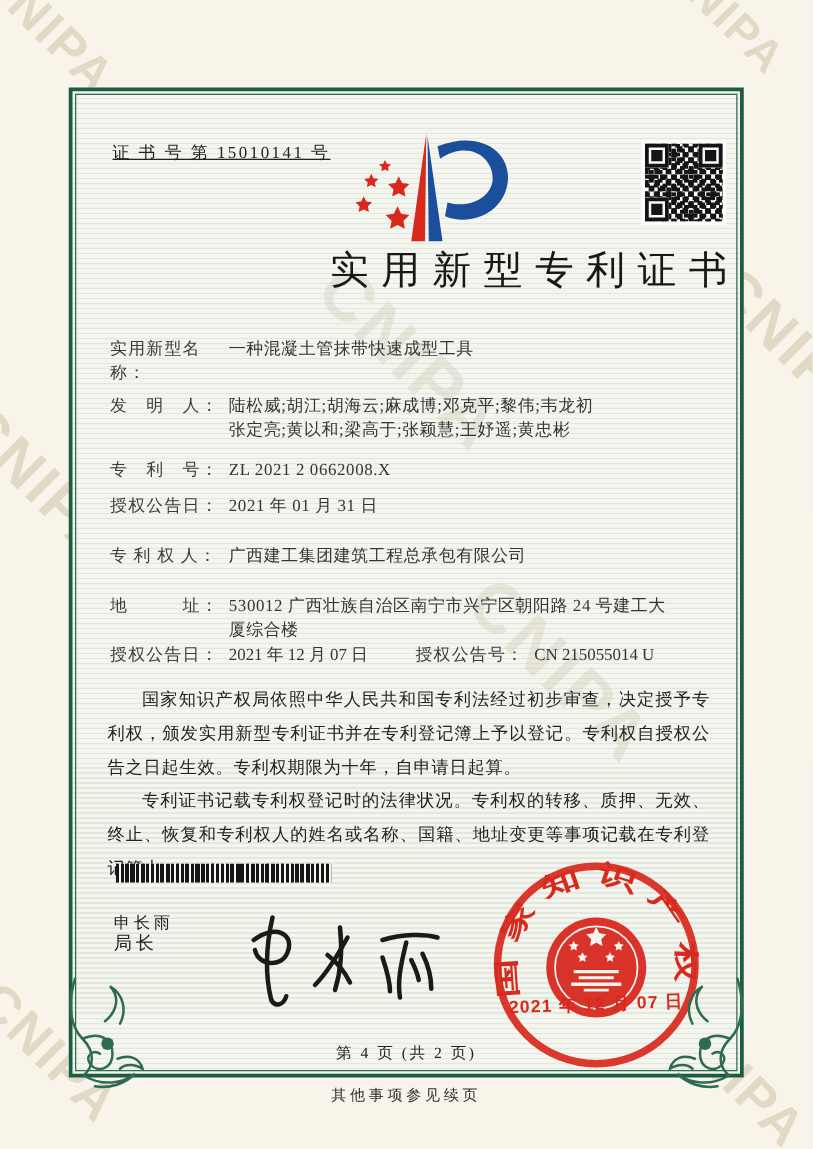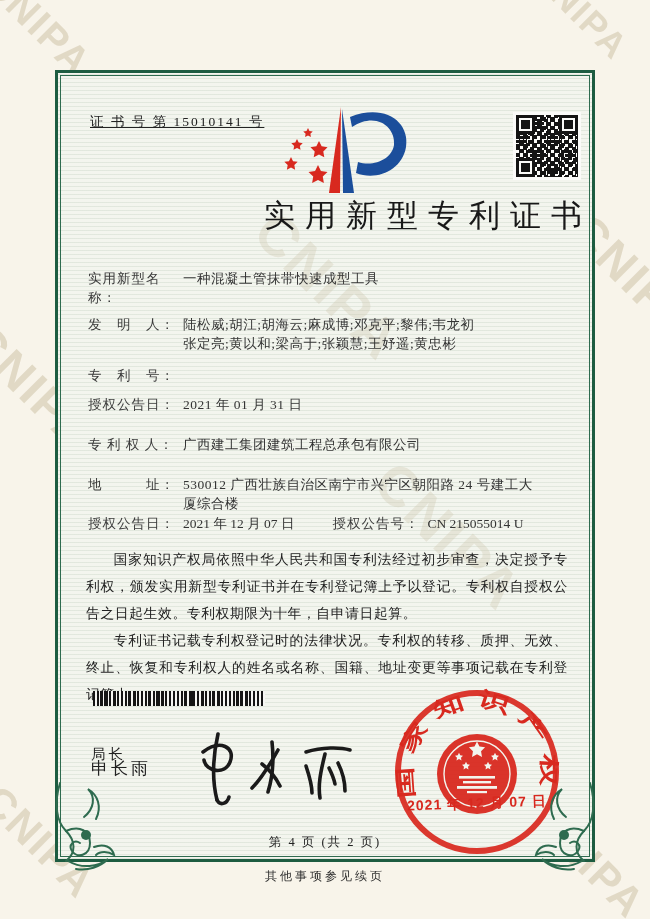--- a/index.html
+++ b/index.html
@@ -38,21 +38,21 @@
   
   .bodytext{left:28px;top:473px;width:482px;font-size:13.8px;line-height:27px;
             letter-spacing:0.6px;color:#222;text-align:justify;}
   .bodytext p{margin:0;text-indent:2em;}
   .barcode{left:35px;top:618px;width:172px;height:15px;background:
       repeating-linear-gradient(90deg,#151515 0 2px,transparent 2px 4px),
       repeating-linear-gradient(90deg,#151515 0 1px,transparent 1px 7px),
       repeating-linear-gradient(90deg,#151515 0 1px,transparent 1px 11px),#f6f6f3;}
   .issuer-title{left:33px;top:672px;font-size:14.5px;letter-spacing:3px;
         font-family:"Liberation Sans",sans-serif;color:#222;}
-  .issuer-name{left:33px;top:684px;font-size:17px;letter-spacing:3px;
+  .issuer-name{left:33px;top:656px;font-size:13px;letter-spacing:3px;
         font-family:"Liberation Sans",sans-serif;color:#222;}
   .sig{left:130px;top:645px;width:185px;height:95px;}
   .seal{left:333px;top:613px;width:172px;height:172px;}
   .seal-date{left:331px;top:722px;width:176px;text-align:center;font-size:14px;font-weight:bold;
         color:#d8291f;letter-spacing:1px;transform:rotate(-2deg);
         font-family:"Liberation Sans",sans-serif;}
   .ornament{position:absolute;width:95px;height:100px;z-index:3;}
   .orn-l{left:-12px;bottom:-14px;}
   .orn-r{right:-12px;bottom:-14px;transform:scale(-1,1);}
   .pagenum{left:0;bottom:8px;width:100%;text-align:center;font-size:12.5px;letter-spacing:2px;color:#222;}
@@ -109,20 +109,21 @@
       <span class="flabel">实用新型名称：</span>
       <span class="fvalue">一种混凝土管抹带快速成型工具</span>
     </div>
     <div class="frow r-inv">
       <span class="flabel">发　明　人：</span>
       <span class="fvalue"><span>陆松威;胡江;胡海云;麻成博;邓克平;黎伟;韦龙初</span><br>
       <span>张定亮;黄以和;梁高于;张颖慧;王妤遥;黄忠彬</span></span>
     </div>
     <div class="frow r-pno">
       <span class="flabel">专　利　号：</span>
+      <span class="fvalue">ZL 2021 2 0662008.X</span>
     </div>
     <div class="frow r-fil">
       <span class="flabel">授权公告日：</span>
       <span class="fvalue">2021 年 01 月 31 日</span>
     </div>
     <div class="frow r-pat">
       <span class="flabel">专 利 权 人：</span>
       <span class="fvalue">广西建工集团建筑工程总承包有限公司</span>
     </div>
     <div class="frow r-addr">

